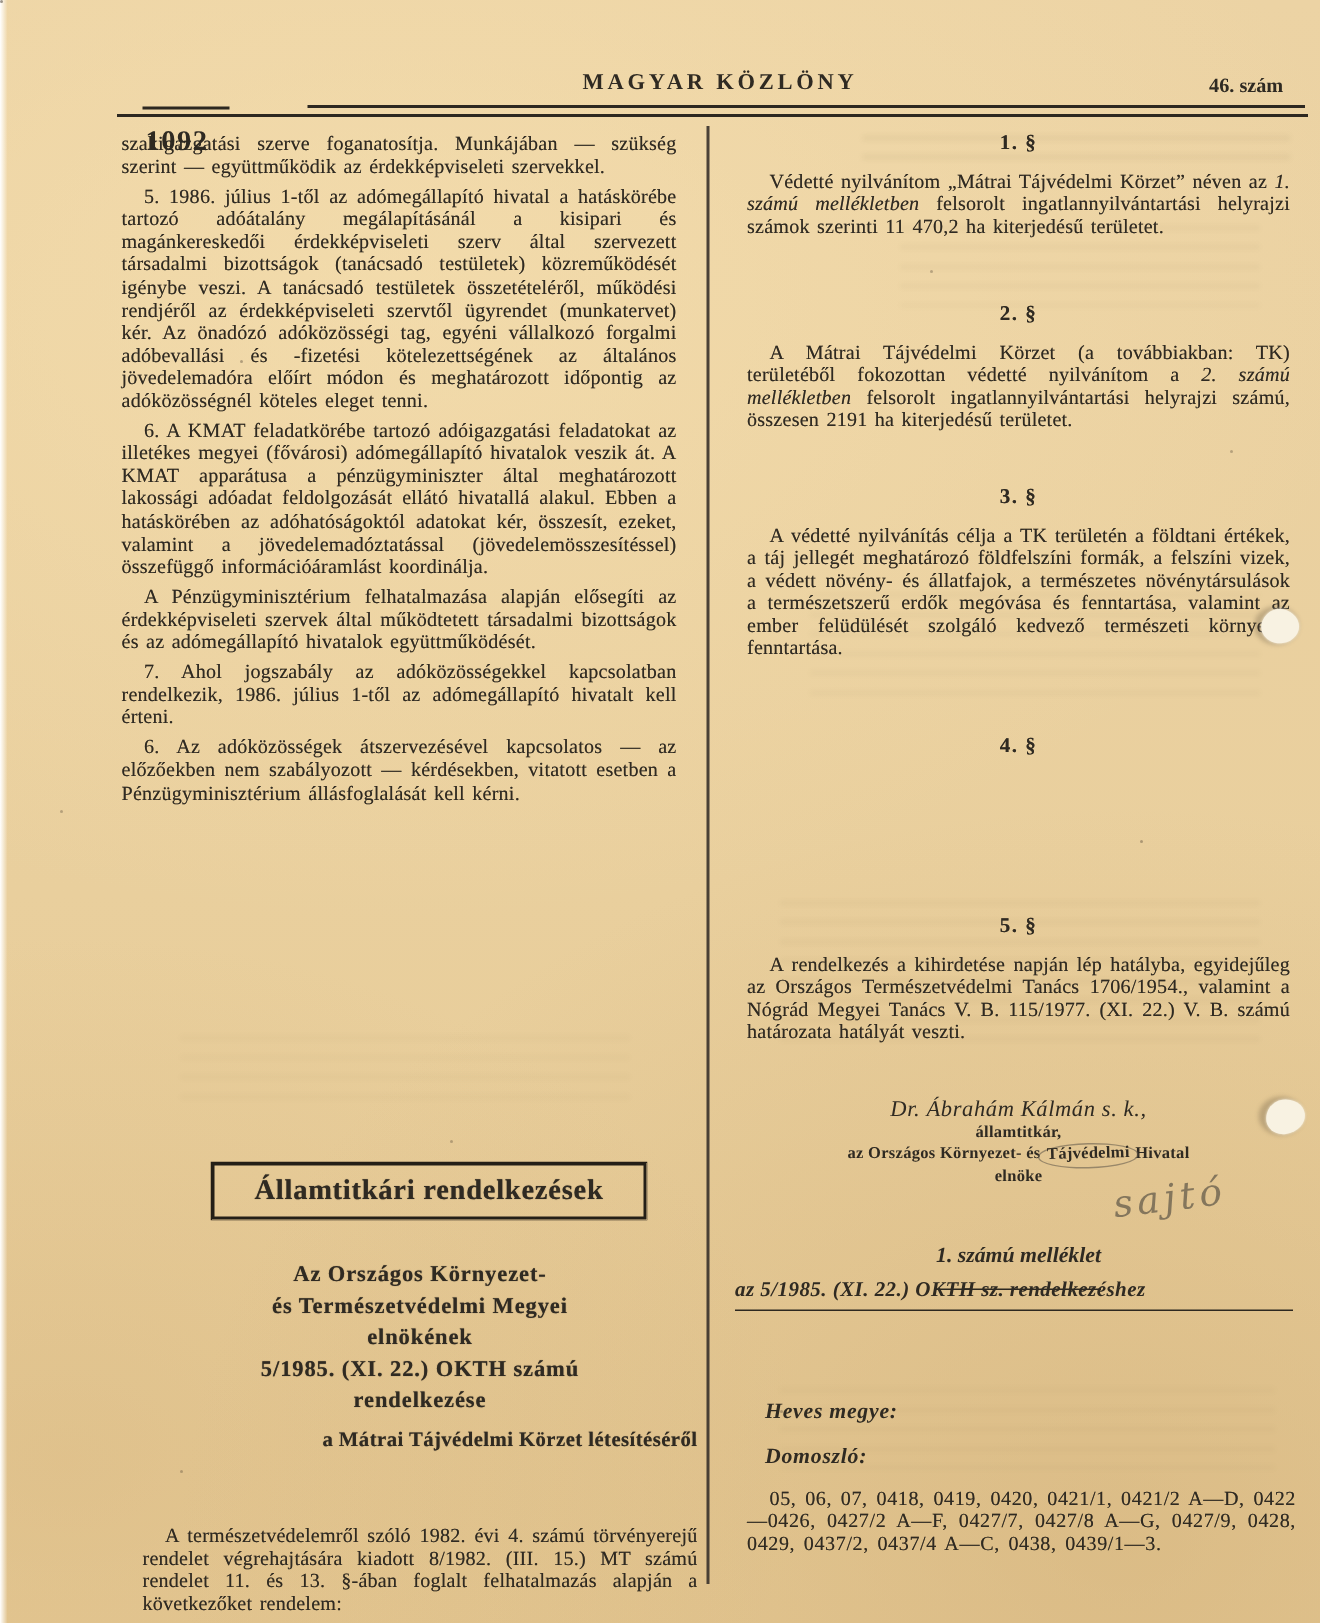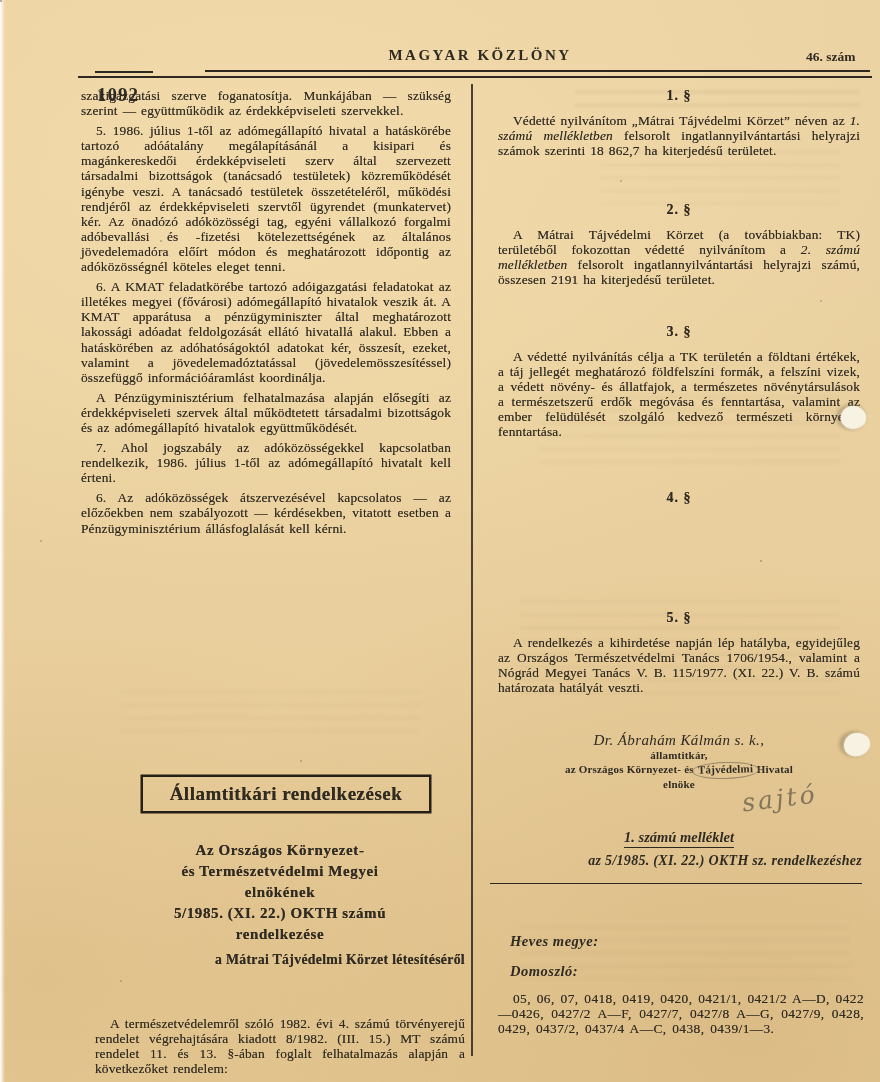--- a/index.html
+++ b/index.html
@@ -36,24 +36,24 @@
   .decree{position:absolute;left:95px;top:840px;width:370px;text-align:center;}
   .decree .l{font-size:15px;font-weight:bold;line-height:21px;letter-spacing:.6px;
     text-shadow:0 0 .6px rgba(36,31,23,.65);}
   .decree .sub{margin-top:7px;font-size:13.8px;font-weight:bold;letter-spacing:.3px;
     text-shadow:0 0 .5px rgba(36,31,23,.6);text-align:right;}
   .sig{position:absolute;left:498px;top:732px;width:362px;text-align:center;}
   .sig .name{font-size:15px;font-weight:normal;font-style:italic;letter-spacing:.4px;}
   .sig .small{font-size:11px;line-height:12.5px;font-weight:bold;letter-spacing:.2px;}
   .annex-title{position:absolute;left:498px;top:829px;width:362px;text-align:center;
     font-style:italic;font-weight:bold;font-size:14.5px;}
-  .annex-title span{border-bottom:1.6px solid #2d2820;padding-bottom:2px;}
-  .annex-sub{position:absolute;left:490px;top:853px;width:372px;text-align:right;
+  .annex-title span{border-bottom:1.6px solid #2d2820;padding-bottom:14px;}
+  .annex-sub{position:absolute;left:490px;top:853px;width:372px;text-align:left;
     font-style:italic;font-size:14px;font-weight:bold;border-bottom:1.8px solid #2d2820;
-    padding-bottom:14px;letter-spacing:.3px;}
+    padding-bottom:4px;letter-spacing:.3px;}
   .annex-head{position:absolute;left:498px;top:884px;width:362px;text-align:center;
     font-weight:bold;font-size:14px;line-height:17.5px;letter-spacing:.3px;
     text-shadow:0 0 .5px rgba(36,31,23,.6);}
   .county{position:absolute;left:510px;top:933px;font-style:italic;font-weight:bold;
     font-size:14.5px;letter-spacing:.5px;}
   .settlement{position:absolute;left:510px;top:963px;font-style:italic;font-weight:bold;
     font-size:14.5px;letter-spacing:.5px;}
   .parcels{position:absolute;left:498px;top:991px;width:366px;}
   .pencil-circle{border:1.6px solid rgba(104,94,78,.6);border-radius:50%;
     padding:0 5px 2px 5px;margin:0 -5px;display:inline-block;transform:rotate(-1.5deg);}
@@ -114,21 +114,21 @@
     <div class="sub">a Mátrai Tájvédelmi Körzet létesítéséről</div>
   </div>
 
   <div class="block txt" style="left:95px;top:1016px;width:370px;">
     <p class="indent">A természetvédelemről szóló 1982. évi 4. számú törvényerejű rendelet végrehajtására kiadott 8/1982. (III. 15.) MT számú rendelet 11. és 13. §-ában foglalt felhatalmazás alapján a következőket rendelem:</p>
   </div>
 
   <div class="block" style="left:498px;top:88px;width:362px;">
     <div class="sec-h">1. §</div>
     <div class="txt">
-        <p class="indent"><span>Védetté nyilvánítom „Mátrai Tájvédelmi Körzet” néven az </span><em>1. számú mellékletben</em><span> felsorolt ingatlannyilvántartási helyrajzi számok szerinti 18 862,7 ha kiterjedésű területet.</span></p>
+        <p class="indent"><span>Védetté nyilvánítom „Mátrai Tájvédelmi Körzet” néven az </span><em>1. számú mellékletben</em><span> felsorolt ingatlannyilvántartási helyrajzi számok szerinti 11 470,2 ha kiterjedésű területet.</span></p>
       </div>
   </div>
 
   <div class="block" style="left:498px;top:202px;width:362px;">
     <div class="sec-h">2. §</div>
     <div class="txt">
         <p class="indent"><span>A Mátrai Tájvédelmi Körzet (a továbbiakban: TK) területéből fokozottan védetté nyilvánítom a </span><em>2. számú mellékletben</em><span> felsorolt ingatlannyilvántartási helyrajzi számú, összesen 2191 ha kiterjedésű területet.</span></p>
       </div>
   </div>
 

